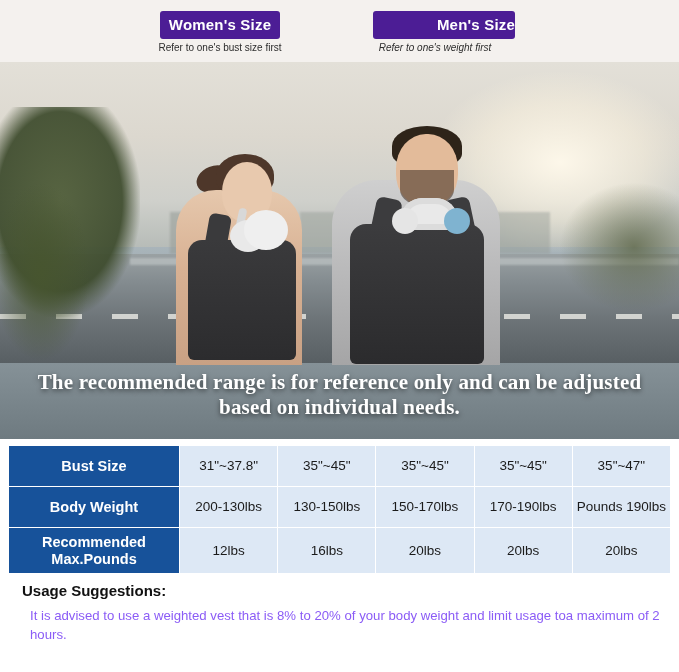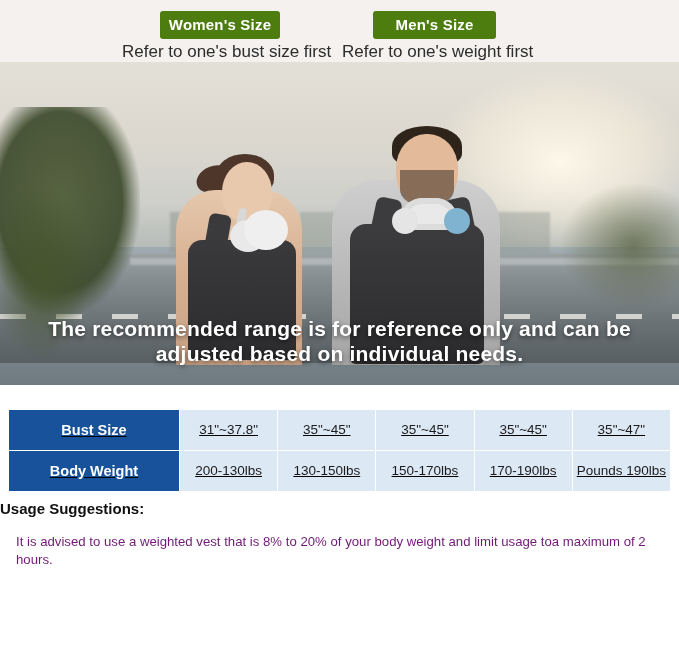--- a/index.html
+++ b/index.html
@@ -22,48 +22,49 @@
 
   
   .header {
     position: relative;
     height: 62px;
     background: #f4f1ee;
   }
   .badge {
     position: absolute;
     top: 11px;
-    background: #4d7c0f;
+    background: #4c1d95;
     color: #ffffff;
     font-weight: bold;
     font-size: 15px;
     letter-spacing: .2px;
     padding: 5px 0 6px;
     text-align: center;
     border-radius: 3px;
   }
   .badge.women { left: 160px; width: 120px; }
-  .badge.men   { left: 373px; width: 123px; }
+  .badge.men   { left: 373px; width: 142px; text-align: right; }
   .subtitle {
     position: absolute;
     top: 42px;
-    font-size: 17px;
+    font-size: 10px;
     color: #2d2d2d;
     text-align: center;
     white-space: nowrap;
   }
   .subtitle.women { left: 122px; width: 196px; }
-  .subtitle.men   { left: 342px; width: 186px; }
+  .subtitle.men   { left: 342px; width: 186px; font-style: italic; }
 
   
   .photo {
     position: relative;
-    height: 323px;
+    height: 377px;
     overflow: hidden;
     background: linear-gradient(to bottom, #cfd8dc 0%, #b9c4c9 35%, #9aa6ac 62%, #6e7a80 100%);
+    font-family: Liberation Serif, serif;
   }
   .sky {
     position: absolute; left: 0; top: 0; width: 679px; height: 185px;
     background: linear-gradient(to bottom, #e3e0d8 0%, #dcd8cf 40%, #cfd0cb 75%, #b7bcb8 100%);
   }
   .sun-glow {
     position: absolute; left: 430px; top: 10px; width: 260px; height: 180px;
     background: radial-gradient(ellipse at center, rgba(255,249,235,.95) 0%, rgba(255,246,225,.45) 45%, rgba(255,246,225,0) 72%);
   }
   .tree-left {
@@ -178,21 +179,21 @@
     color: #ffffff;
     font-weight: bold;
     font-size: 21px;
     line-height: 1.22;
     letter-spacing: .2px;
     text-shadow: 0 2px 5px rgba(0,0,0,.55);
     padding: 0 28px;
   }
 
   
-  .table-wrap { padding: 24px 8px 0 8px; text-decoration: underline; }
+  .table-wrap { padding: 6px 8px 0 8px; }
   table {
     width: 663px;
     border-collapse: collapse;
     table-layout: fixed;
   }
   th.rowhead {
     background: #17529a;
     color: #ffffff;
     font-size: 14.5px;
     font-weight: bold;
@@ -208,32 +209,32 @@
     font-size: 13.5px;
     text-align: center;
     border: 1px solid #ffffff;
     padding: 6px 2px;
     line-height: 1.2;
     height: 28px;
   }
 
   
   .footer {
-    padding: 8px 10px 0 0;
+    padding: 8px 10px 0 22px;
   }
   .footer h3 {
     margin: 0 0 2px 0;
     font-size: 15px;
     font-weight: bold;
     color: #111;
   }
   .footer p {
-    margin: 16px;
+    margin: 8px;
     font-size: 13.2px;
-    color: #701a75;
+    color: #8b5cf6;
     line-height: 1.38;
   }
 </style>
 </head>
 <body>
 
 <div class="page">
 
   <div class="header">
     <div class="badge women">Women's Size</div>
@@ -288,20 +289,28 @@
           <td class="cell">35"~47"</td>
         </tr>
         <tr>
           <th class="rowhead">Body Weight</th>
           <td class="cell">200-130lbs</td>
           <td class="cell">130-150lbs</td>
           <td class="cell">150-170lbs</td>
           <td class="cell">170-190lbs</td>
           <td class="cell">Pounds 190lbs</td>
         </tr>
+        <tr>
+          <th class="rowhead">Recommended Max.Pounds</th>
+          <td class="cell">12lbs</td>
+          <td class="cell">16lbs</td>
+          <td class="cell">20lbs</td>
+          <td class="cell">20lbs</td>
+          <td class="cell">20lbs</td>
+        </tr>
       </tbody>
     </table>
   </div>
 
   <div class="footer">
     <h3>Usage Suggestions:</h3>
     <p>It is advised to use a weighted vest that is 8% to 20% of your body weight and limit usage toa maximum of 2 hours.</p>
   </div>
 
 </div>

